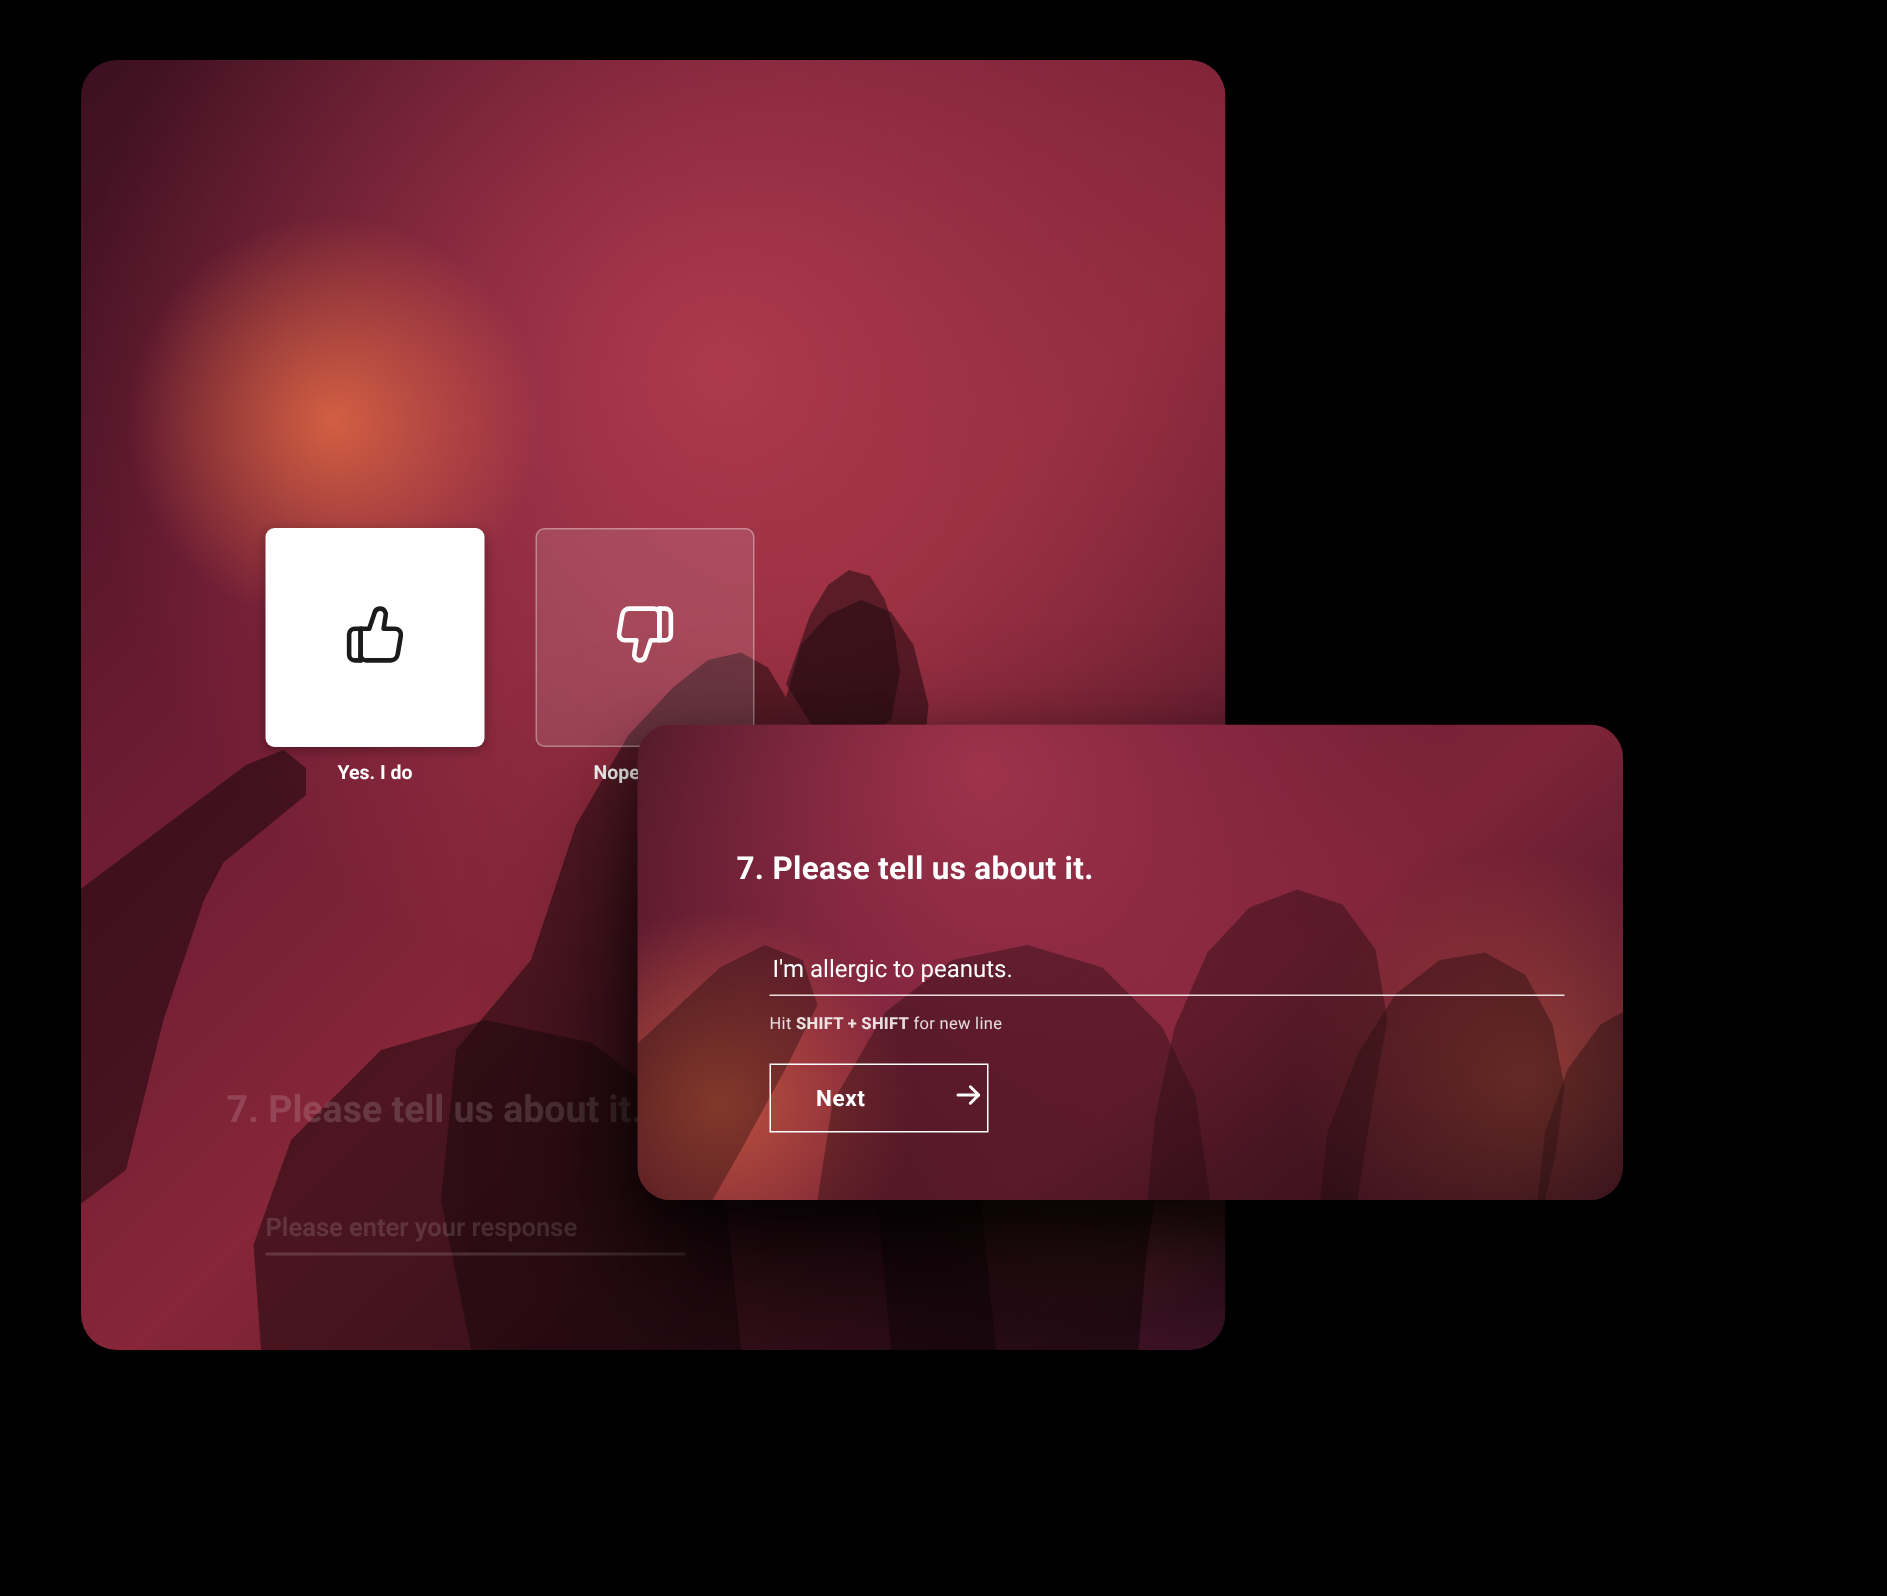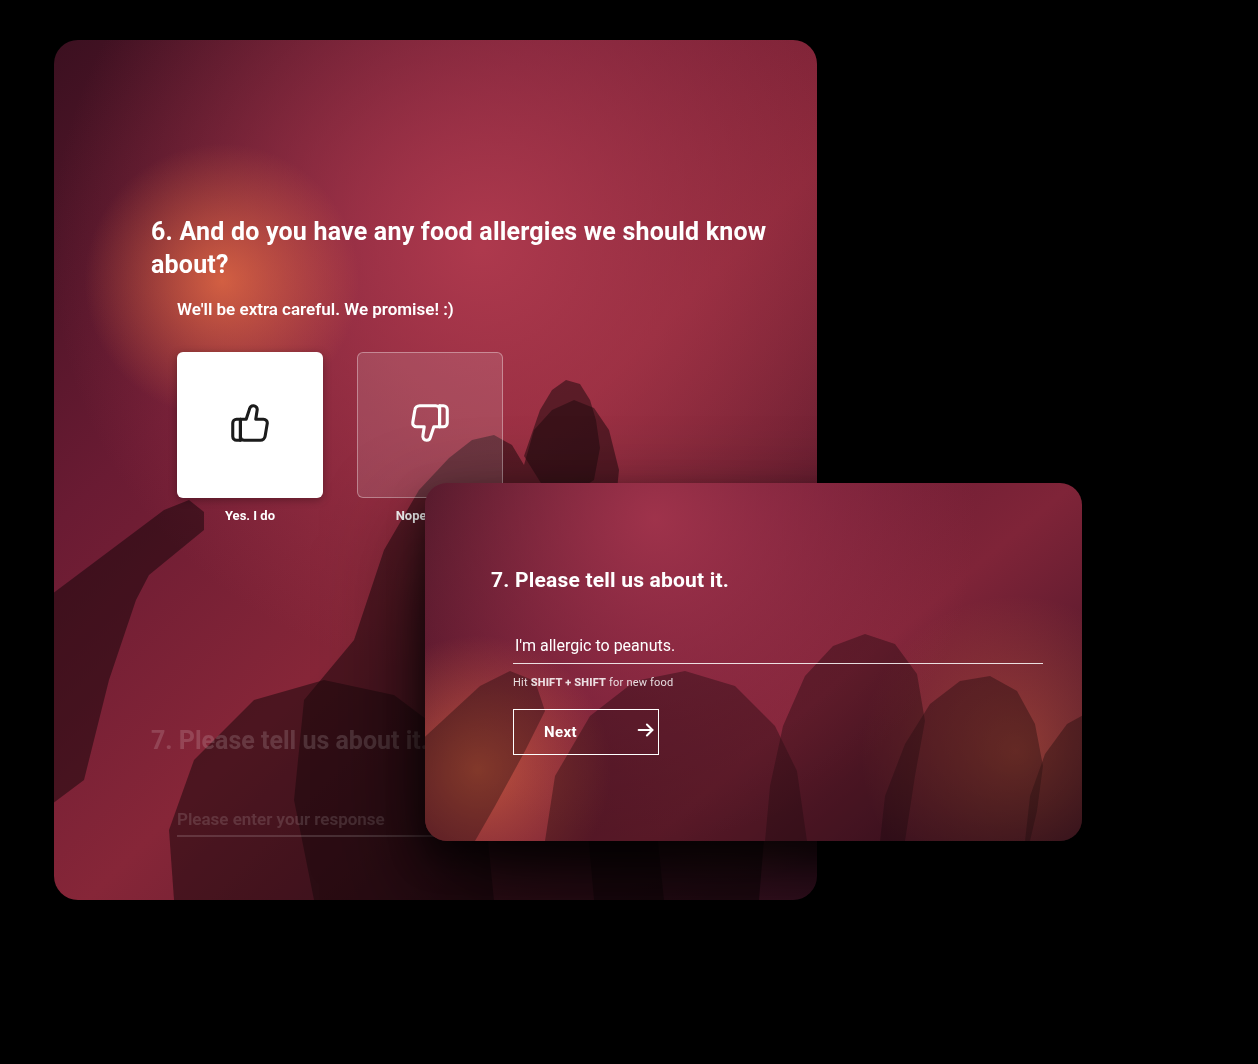--- a/index.html
+++ b/index.html
@@ -35,21 +35,21 @@
     .opt-no  .opt-box { background:rgba(255,255,255,0.12); border:1px solid rgba(255,255,255,0.35); }
     .opt-label { margin-top:10px; font-size:13px; font-weight:700; color:#fff; }
 
     
     .q7dim { position:absolute; top:686px; left:97px; right:80px; opacity:.15; }
     .q7dim-title { font-size:25px; font-weight:700; }
     .q7dim-input { margin:48px 0 0 26px; width:280px; border-bottom:2px solid rgba(255,255,255,0.95); padding:6px 0; font-size:17px; font-weight:600; color:rgba(255,255,255,0.9); }
 
     
     .card-front {
-      position:absolute; top:483px; left:425px; width:657px; height:358px;
+      position:absolute; top:483px; left:425px; width:657px; height:317px;
       border-radius:22px; overflow:hidden;
       box-shadow:0 48px 96px rgba(0,0,0,0.85),0 16px 32px rgba(0,0,0,0.5);
       color:#fff;
     }
     .bg-front {
       position:absolute; inset:0;
       background:
         radial-gradient(circle at 8% 80%, rgba(255,126,70,0.55) 0%, rgba(255,126,70,0) 20%),
         radial-gradient(circle at 90% 75%, rgba(255,126,70,0.35) 0%, rgba(255,126,70,0) 24%),
         radial-gradient(circle at 35% 10%, rgba(170,55,80,0.85) 0%, rgba(170,55,80,0) 60%),
@@ -89,27 +89,20 @@
 
           <path d="M 120 860 L 115 790 L 140 720 L 200 660 L 270 640 L 340 655 L 400 700 L 430 760 L 440 860 Z"></path>
 
           <path d="M 560 620 L 600 560 L 640 520 L 672 500 L 704 490 L 732 496 L 752 518 L 762 550 L 760 600 L 740 660 L 720 730 L 710 800 L 705 860 L 540 860 L 530 750 Z"></path>
 
           <path d="M 470 416 L 486 370 L 498 350 L 512 340 L 526 344 L 536 360 L 542 380 L 546 408 L 540 440 L 516 456 L 490 448 Z"></path>
         </g>
       </svg>
     </div>
 
-    <div class="q6">
-      <div class="q6-title">
-        <span>6.</span>
-        <span>And do you have any food allergies we should know about?</span>
-      </div>
-      <div class="q6-sub">We'll be extra careful. We promise! :)</div>
-    </div>
 
     <div class="options">
       <div class="opt opt-yes">
         <div class="opt-box">
           <span>
             <svg width="46" height="46" viewBox="0 0 24 24" fill="none" stroke="#1b1b1b" stroke-width="1.6" stroke-linecap="round" stroke-linejoin="round">
               <path d="M7 10v11"></path>
               <path d="M3 12a2 2 0 0 1 2-2h2v11H5a2 2 0 0 1-2-2z"></path>
               <path d="M7 10h3l1.8-5.4A2 2 0 0 1 13.7 3h.1A2 2 0 0 1 15.7 5.5L15 10h4a2 2 0 0 1 2 2.3l-1.1 6.5A2.5 2.5 0 0 1 17.4 21H9a2 2 0 0 1-2-2"></path>
             </svg>
@@ -158,21 +151,21 @@
 
     <div class="q7">
       <div class="q7-title">
         <span>7.</span>
         <span>Please tell us about it.</span>
       </div>
       <div class="q7-input-wrap">
         <input class="q7-input" type="text" value="I'm allergic to peanuts." style="">
       </div>
       <div class="q7-help">
-        <span>Hit </span><b>SHIFT + SHIFT</b><span> for new food</span>
+        <span>Hit </span><b>SHIFT + SHIFT</b><span> for new line</span>
       </div>
       <button class="next-btn">
         <span>Next</span>
         <span>
           <svg viewBox="0 0 24 24" fill="none" stroke-width="2.2" stroke-linecap="round" stroke-linejoin="round">
             <line x1="4" y1="12" x2="19" y2="12"></line>
               <polyline points="13 6 19 12 13 18"></polyline>
           </svg>
         </span>
       </button>

